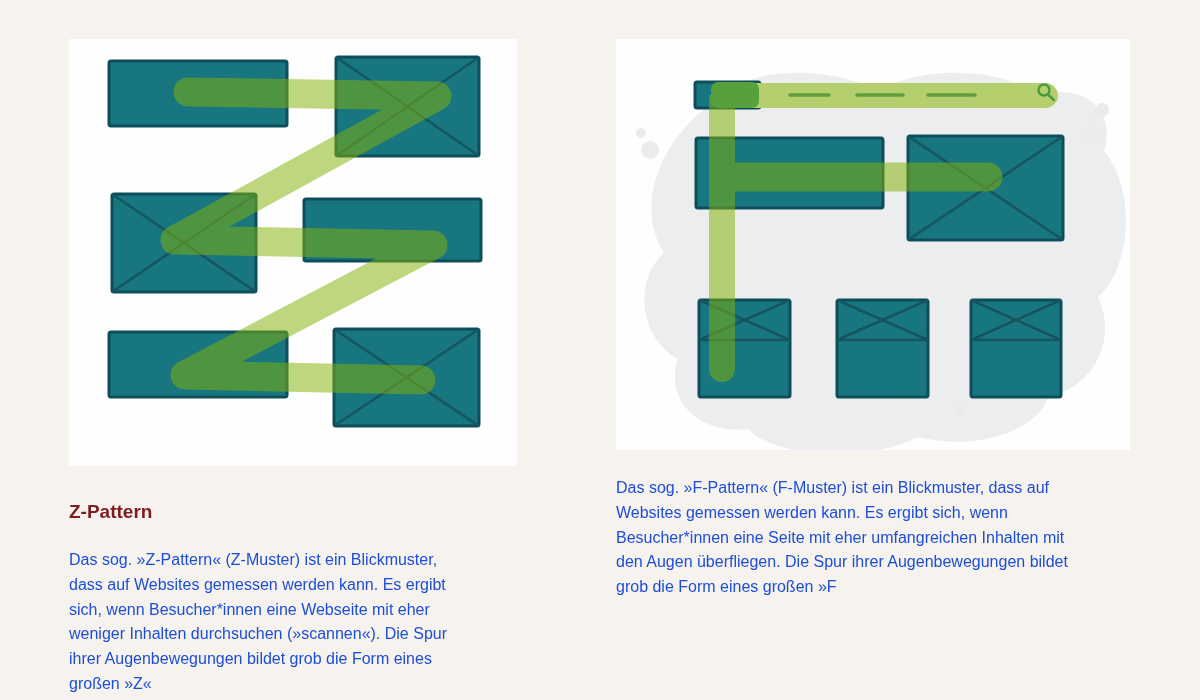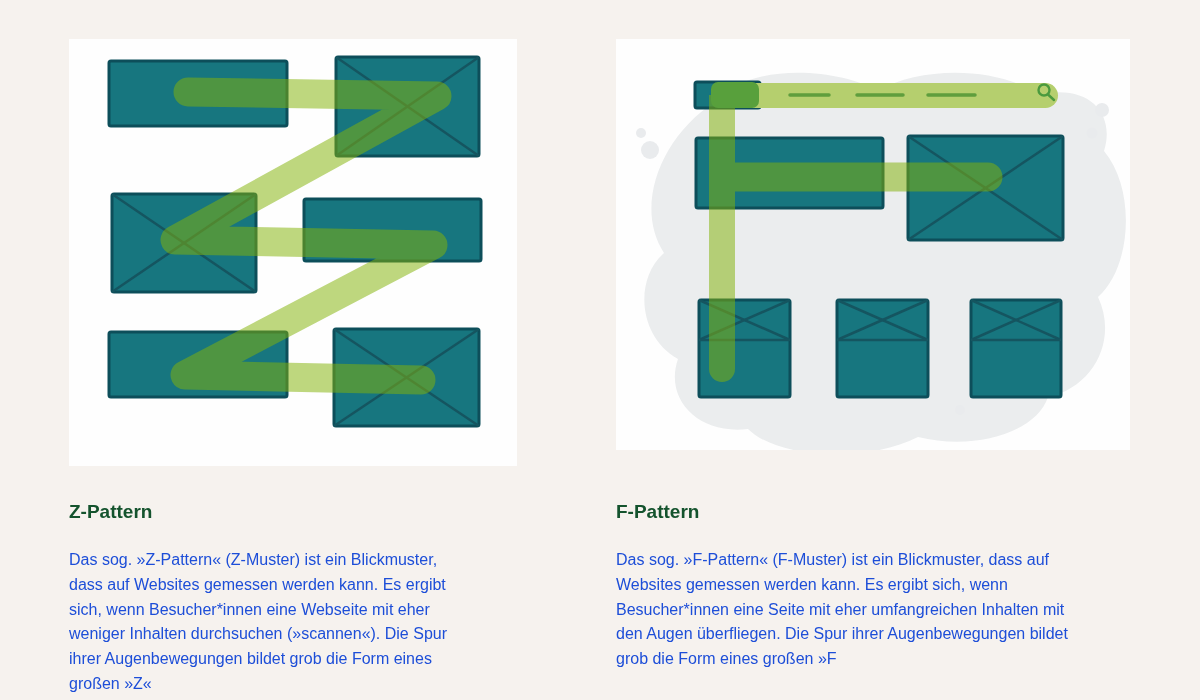--- a/index.html
+++ b/index.html
@@ -5,21 +5,21 @@
   html,body{margin:0;padding:0;}
   body{font-family:"Liberation Sans", sans-serif;}
   .screen{position:relative;width:1200px;height:700px;background:#f6f2ee;overflow:hidden;}
   .col{position:absolute;top:39px;}
   .col-z{left:69px;width:448px;}
   .col-f{left:616px;width:514px;}
   .img-frame{position:relative;background:#fefefe;overflow:hidden;}
   .img-frame-z{width:448px;height:427px;}
   .img-frame-f{width:514px;height:411px;}
   .img-frame svg{display:block;}
-  h2.pattern-heading{margin:0;font-size:19px;line-height:20px;font-weight:bold;color:#14532d;letter-spacing:0;}
+  h2.pattern-heading{margin:0;font-size:19px;line-height:20px;font-weight:bold;color:#7f1d1d;letter-spacing:0;}
   .col-z h2.pattern-heading{margin-top:36px;}
   .col-f h2.pattern-heading{margin-top:52px;}
   p.pattern-body{margin:26px 0 0 0;font-size:16px;line-height:24.8px;color:#1d4ed8;white-space:pre-line;letter-spacing:0;}
 </style>
 </head>
 <body>
 
 <div class="screen">
 
   <div class="col col-z">
@@ -95,21 +95,20 @@
           <line x1="221" y1="301" x2="312" y2="301"></line>
           <line x1="355" y1="261" x2="445" y2="301"></line>
             <line x1="445" y1="261" x2="355" y2="301"></line>
           <line x1="355" y1="301" x2="445" y2="301"></line>
         </g>
         <path fill="#82b208" fill-opacity="0.52" d="M 93,56 L 119,56 L 119,330 A 13,13 0 0 1 93,330 Z
                  M 106,123.5 L 372,123.5 A 14.5,14.5 0 0 1 372,152.5 L 106,152.5 Z"></path>
         <rect x="95" y="43" width="48" height="26" rx="7" fill="#58a03c"></rect>
       </svg>
     </div>
-    <h2 class="pattern-heading">F-Pattern</h2>
     <p class="pattern-body">Das sog. »F-Pattern« (F-Muster) ist ein Blickmuster, dass auf
 Websites gemessen werden kann. Es ergibt sich, wenn
 Besucher*innen eine Seite mit eher umfangreichen Inhalten mit
 den Augen überfliegen. Die Spur ihrer Augenbewegungen bildet
 grob die Form eines großen »F</p>
   </div>
 
 </div>
 
 </body></html>

